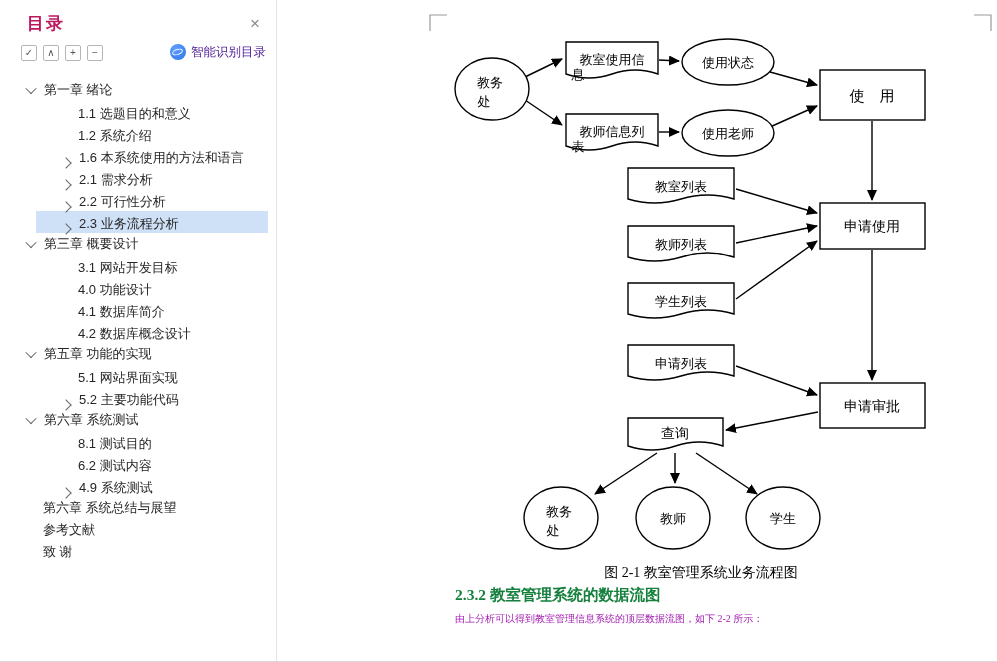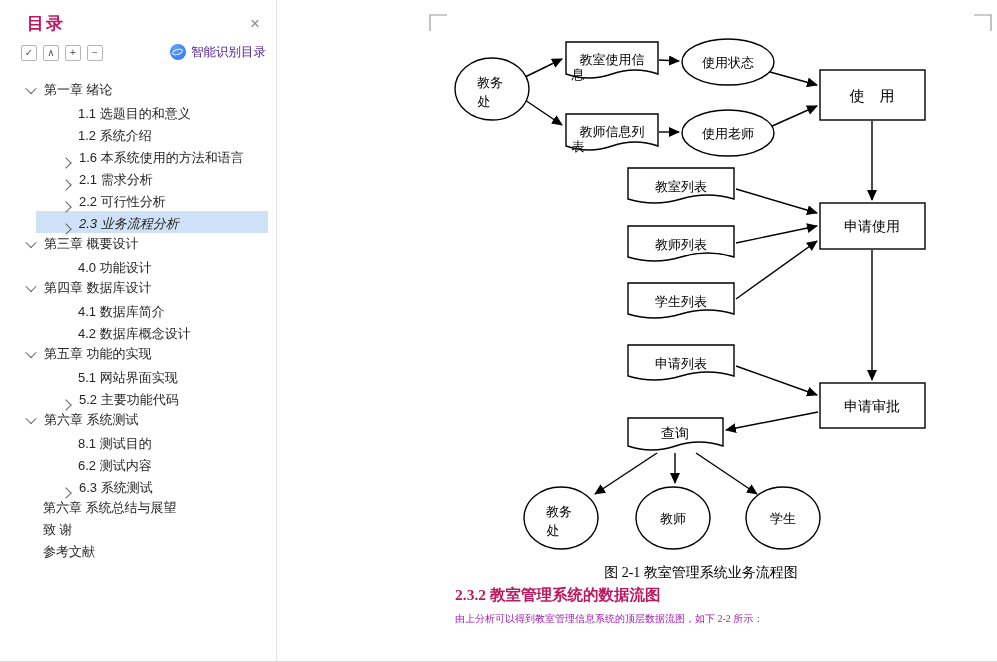--- a/index.html
+++ b/index.html
@@ -22,35 +22,35 @@
   .smart-icon::after{content:"";position:absolute;left:2px;top:5px;width:9px;height:4px;
               border:1.2px solid #fff;border-radius:50%;transform:rotate(-18deg);}
   .toc{margin-top:18px;}
   .row{display:flex;align-items:center;height:22px;font-size:13px;color:#262626;cursor:pointer;white-space:nowrap;}
   .lvl0{padding-left:27px;}
   .lvl1{padding-left:62px;align-items:flex-end;}
   .chev{width:7px;height:7px;margin-right:9px;flex:none;}
   .chev.down{border-right:1.3px solid #666;border-bottom:1.3px solid #666;transform:rotate(45deg) translate(-1px,-1px);}
   .chev.right{border-right:1.3px solid #666;border-bottom:1.3px solid #666;transform:rotate(-45deg);}
   .sel{background-image:linear-gradient(to right,
-        rgba(0,0,0,0) 36px, #cfe1f7 36px, #cfe1f7 calc(100% - 8px), rgba(0,0,0,0) calc(100% - 8px));font-style:italic;}
+        rgba(0,0,0,0) 36px, #cfe1f7 36px, #cfe1f7 calc(100% - 8px), rgba(0,0,0,0) calc(100% - 8px));}
 
   
   .main{position:absolute;left:277px;top:0;width:720px;height:662px;background:#fff;}
   .main svg{position:absolute;left:0;top:0;}
   .node{fill:#fff;stroke:#000;stroke-width:1.4;}
   .arrow{stroke:#000;stroke-width:1.4;}
   .corner{stroke:#9a9a9a;stroke-width:1.2;fill:none;}
   .t{font-family:"Liberation Serif",serif;font-size:13px;fill:#000;text-anchor:middle;}
   .t-big{font-family:"Liberation Serif",serif;font-size:15px;fill:#000;text-anchor:middle;}
   .t-mid{font-family:"Liberation Serif",serif;font-size:14px;fill:#000;text-anchor:middle;}
   .caption{position:absolute;left:144px;top:564px;width:560px;text-align:center;
            font-family:"Liberation Serif",serif;font-size:14px;color:#000;}
   .h2{position:absolute;left:178px;top:585px;font-family:"Liberation Serif",serif;
-      font-size:15.5px;font-weight:bold;color:#be185d;}
+      font-size:15.5px;font-weight:bold;color:#15803d;}
   .para{position:absolute;left:178px;top:612px;font-family:Liberation Serif, serif;
         font-size:10px;color:#a21caf;}
 </style>
 </head>
 <body>
 
 <div class="app">
 
   <div class="sidebar">
     <div class="sb-header">
@@ -97,26 +97,26 @@
       <div class="row lvl1 sel">
         <span class="chev right"></span>
         <span class="lbl">2.3 业务流程分析</span>
       </div>
       <div class="row lvl0">
         <span class="chev down"></span>
         <span class="lbl">第三章 概要设计</span>
       </div>
       <div class="row lvl1">
         <span class="chev"></span>
+        <span class="lbl">3.1 网站开发目标</span>
+      </div>
+      <div class="row lvl1">
+        <span class="chev"></span>
         <span class="lbl">4.0 功能设计</span>
       </div>
-      <div class="row lvl0">
-        <span class="chev down"></span>
-        <span class="lbl">第四章 数据库设计</span>
-      </div>
       <div class="row lvl1">
         <span class="chev"></span>
         <span class="lbl">4.1 数据库简介</span>
       </div>
       <div class="row lvl1">
         <span class="chev"></span>
         <span class="lbl">4.2 数据库概念设计</span>
       </div>
       <div class="row lvl0">
         <span class="chev down"></span>
@@ -137,33 +137,33 @@
       <div class="row lvl1">
         <span class="chev"></span>
         <span class="lbl">8.1 测试目的</span>
       </div>
       <div class="row lvl1">
         <span class="chev"></span>
         <span class="lbl">6.2 测试内容</span>
       </div>
       <div class="row lvl1">
         <span class="chev right"></span>
-        <span class="lbl">6.3 系统测试</span>
+        <span class="lbl">4.9 系统测试</span>
       </div>
       <div class="row lvl0">
         <span class="chev"></span>
         <span class="lbl">第六章 系统总结与展望</span>
       </div>
       <div class="row lvl0">
         <span class="chev"></span>
+        <span class="lbl">参考文献</span>
+      </div>
+      <div class="row lvl0">
+        <span class="chev"></span>
         <span class="lbl">致  谢</span>
-      </div>
-      <div class="row lvl0">
-        <span class="chev"></span>
-        <span class="lbl">参考文献</span>
       </div>
     </div>
   </div>
 
   <div class="main">
     <svg width="720" height="662" viewBox="277 0 720 662">
       <defs>
         <marker id="ah" markerUnits="userSpaceOnUse" markerWidth="12" markerHeight="10" refX="10" refY="5" orient="auto">
           <path d="M0,0 L11,5 L0,10 Z" fill="#000"></path>
         </marker>

